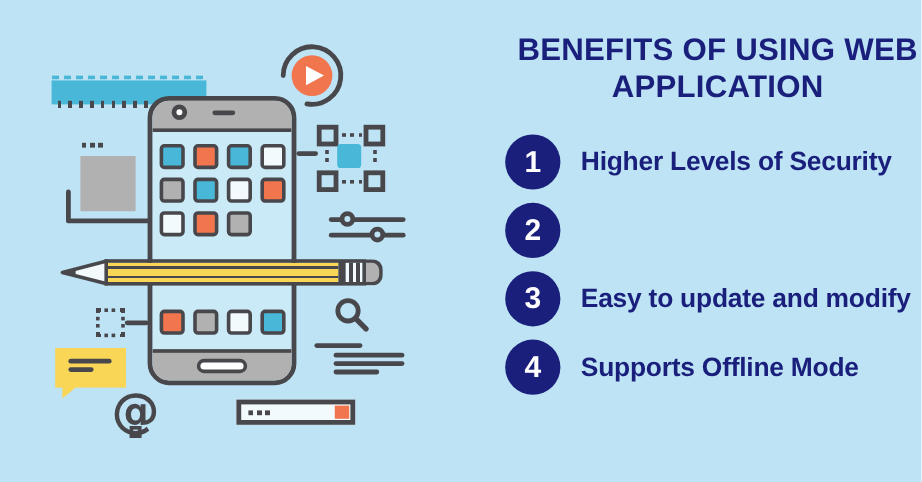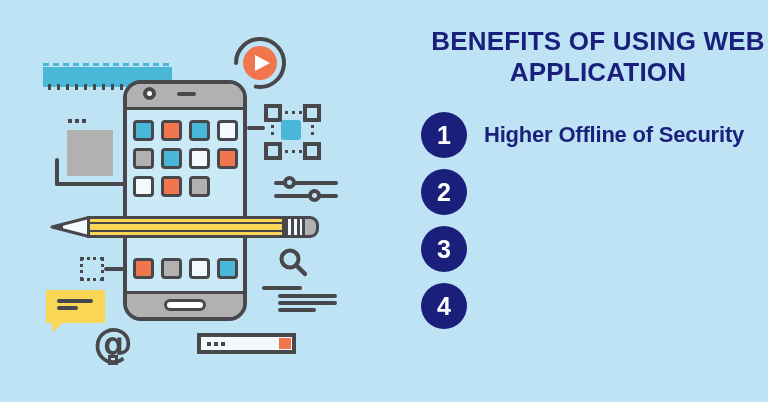--- a/index.html
+++ b/index.html
@@ -219,27 +219,29 @@
     <div class="ln tl3"></div>
     <div class="ln tl4"></div>
   </div>
 
   <div class="content">
     <h1 class="title">BENEFITS OF USING WEB APPLICATION</h1>
 
     <div class="list">
       <div class="item">
         <div class="num">1</div>
-        <div class="label">Higher Offline of Security</div>
+        <div class="label">Higher Levels of Security</div>
       </div>
       <div class="item">
         <div class="num">2</div>
       </div>
       <div class="item">
         <div class="num">3</div>
+        <div class="label">Easy to update and modify</div>
       </div>
       <div class="item">
         <div class="num">4</div>
+        <div class="label">Supports Offline Mode</div>
       </div>
     </div>
   </div>
 
 </div>
 
 </body></html>

